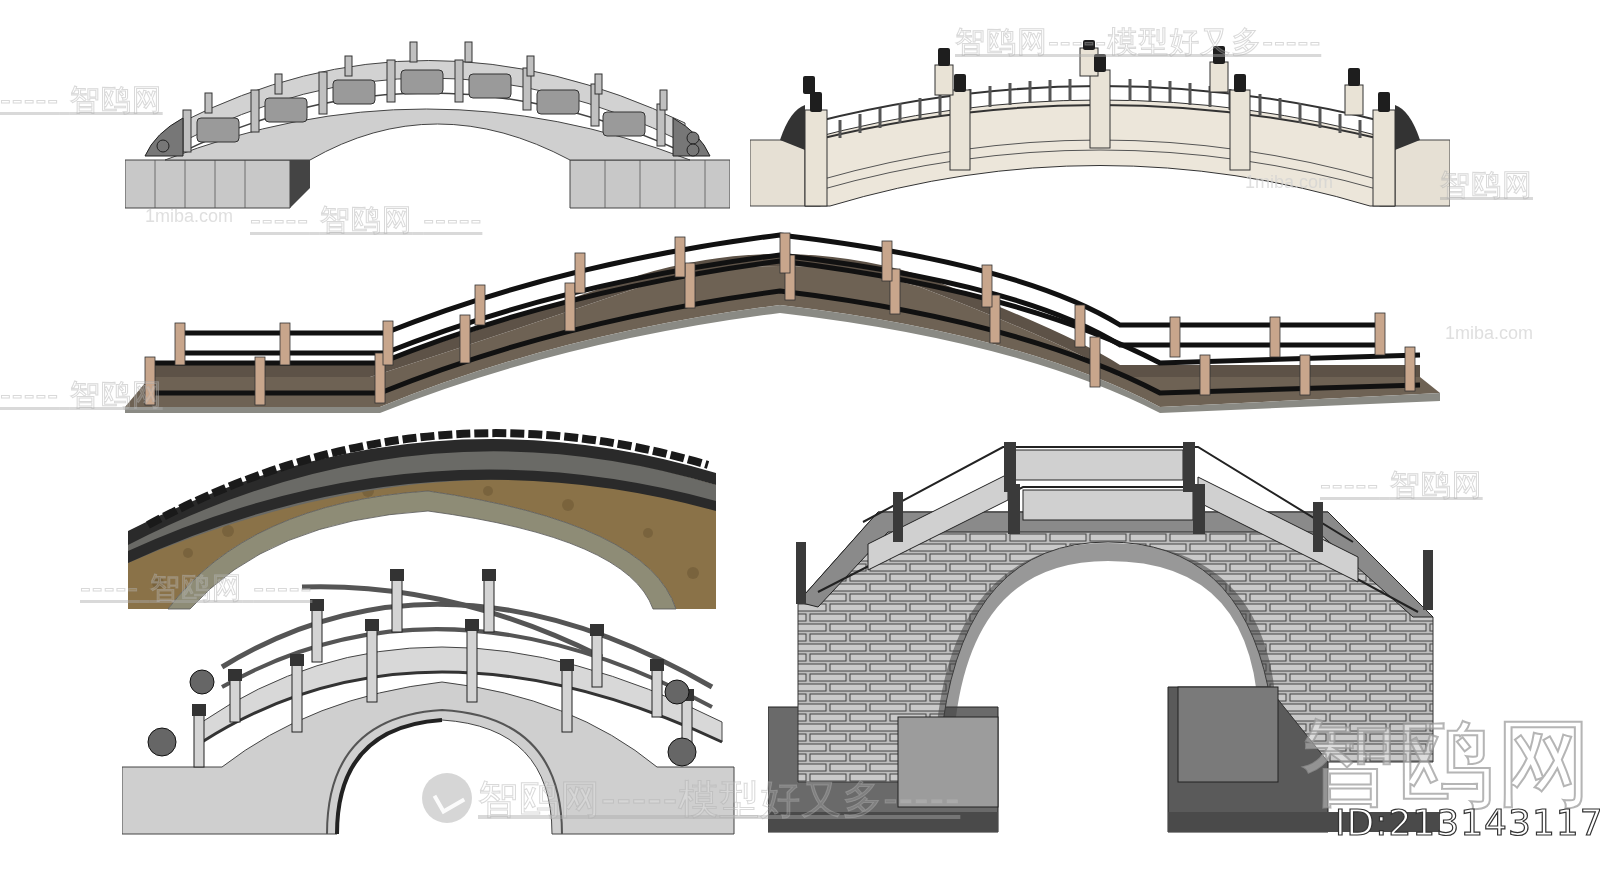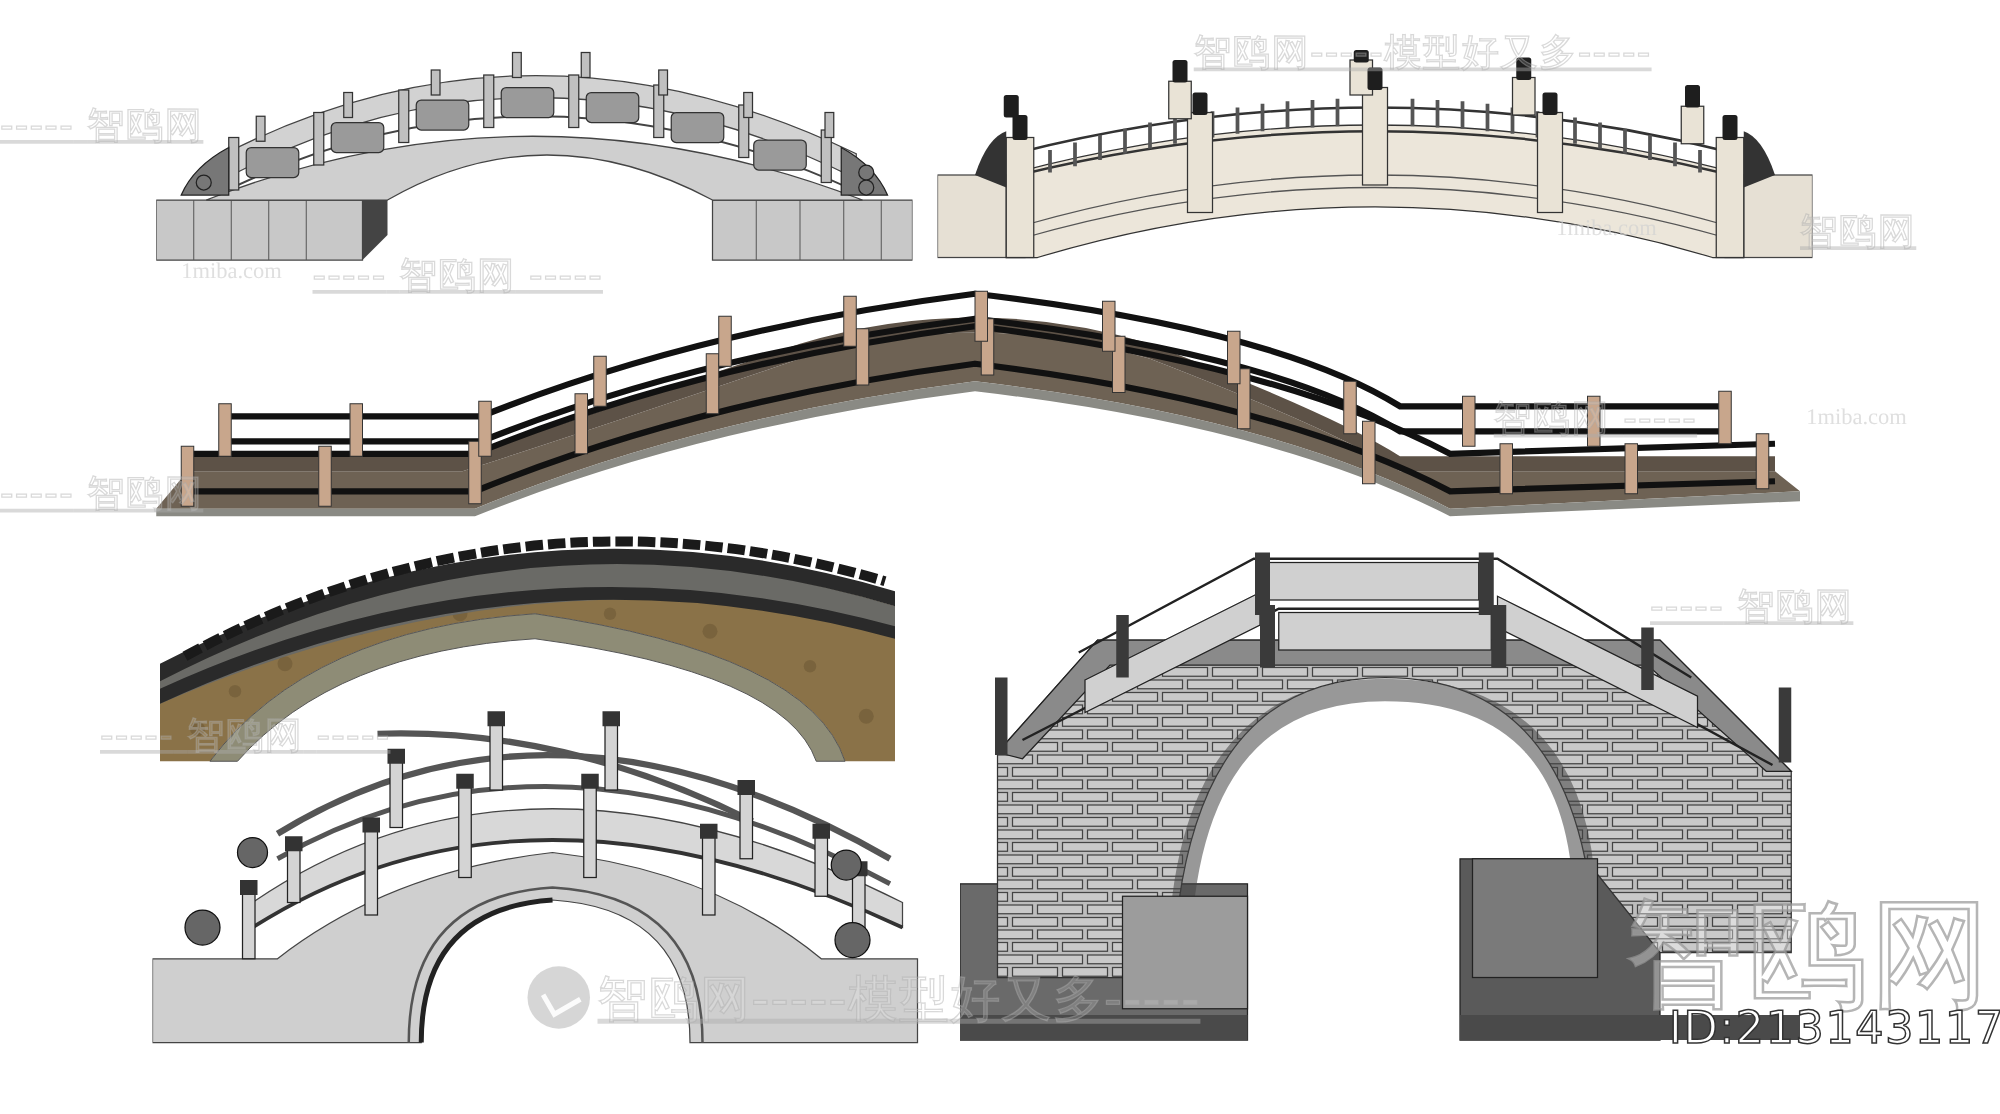--- a/index.html
+++ b/index.html
@@ -3,21 +3,21 @@
 <meta charset="utf-8">
 <style>
   html, body { margin:0; padding:0; background:#ffffff; }
   body { width:1600px; height:891px; position:relative; overflow:hidden; font-family:"DejaVu Sans", sans-serif; }
   .canvas { position:absolute; left:0; top:0; width:1600px; height:891px; }
   .bridge { position:absolute; }
   .bridge svg { display:block; width:100%; height:100%; }
   .wm { position:absolute; color:rgba(200,200,200,0.55); white-space:nowrap; pointer-events:none;
         font-family:"DejaVu Sans", sans-serif; -webkit-text-stroke:1px rgba(170,170,170,0.45); color:rgba(255,255,255,0.15); }
   .wm-small { font-size:30px; letter-spacing:1px;text-decoration:underline; }
-  .wm-dom { font-family:Liberation Serif, serif; font-size:18px; color:rgba(210,210,210,0.7); -webkit-text-stroke:0; }
+  .wm-dom { font-family:Liberation Sans, sans-serif; font-size:18px; color:rgba(210,210,210,0.7); -webkit-text-stroke:0; }
   .wm-big { font-size:96px; -webkit-text-stroke:2px rgba(150,150,150,0.7); color:rgba(255,255,255,0.35); letter-spacing:2px; }
   .wm-logo { position:absolute; width:50px; height:50px; border-radius:50%; background:rgba(180,180,180,0.55); }
   .wm-logo::after { content:""; position:absolute; left:14px; top:16px; width:22px; height:16px;
         border-left:4px solid rgba(255,255,255,0.9); border-bottom:4px solid rgba(255,255,255,0.9); transform:rotate(-30deg); }
   .id-label { position:absolute; font-family:"DejaVu Sans", sans-serif; font-size:36px; color:#ffffff;
         -webkit-text-stroke:1.2px #333; letter-spacing:1px; }
 </style>
 </head>
 <body>
 
@@ -300,24 +300,20 @@
   <div class="wm wm-small" style="left:250px;top:200px;">
     <span>-----</span>
     <span>智鸥网</span>
     <span>-----</span>
   </div>
   <div class="wm wm-dom" style="left:145px;top:206px;">1miba.com</div>
   <div class="wm wm-small" style="left:1440px;top:165px;">
     <span>智鸥网</span>
   </div>
   <div class="wm wm-dom" style="left:1245px;top:172px;">1miba.com</div>
-  <div class="wm wm-small" style="left:1195px;top:315px;">
-    <span>智鸥网</span>
-    <span>-----</span>
-  </div>
   <div class="wm wm-dom" style="left:1445px;top:323px;">1miba.com</div>
   <div class="wm wm-small" style="left:0px;top:375px;">
     <span>-----</span>
     <span>智鸥网</span>
   </div>
   <div class="wm wm-small" style="left:1320px;top:465px;">
     <span>-----</span>
     <span>智鸥网</span>
   </div>
   <div class="wm wm-small" style="left:80px;top:568px;">

